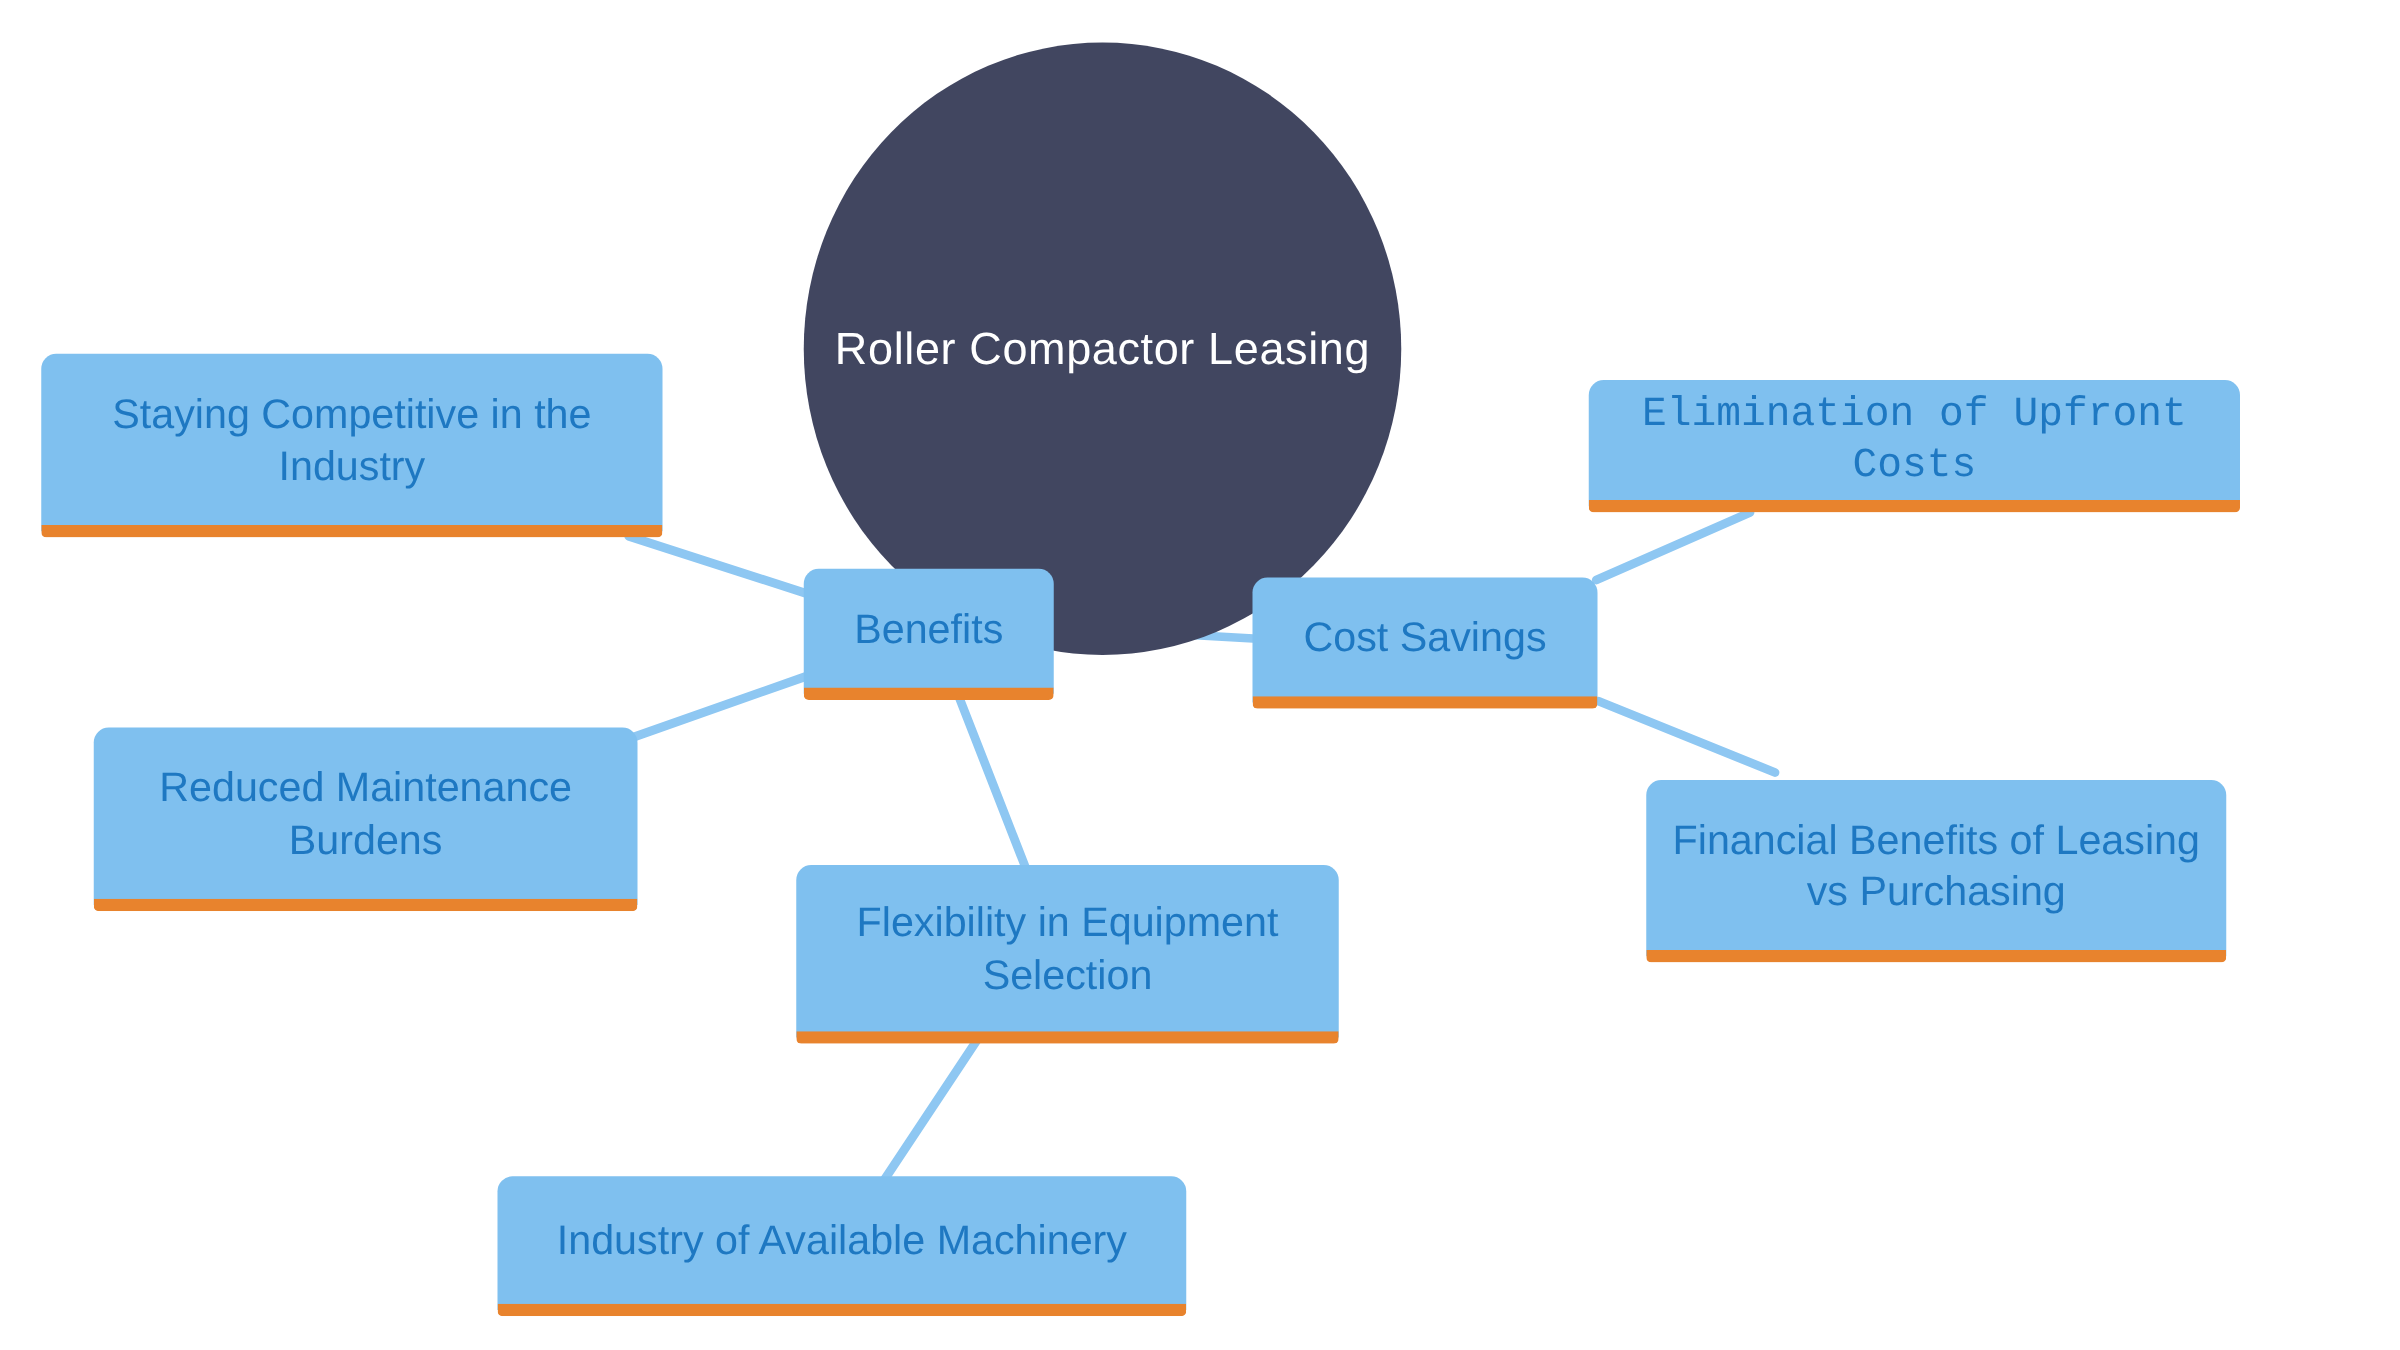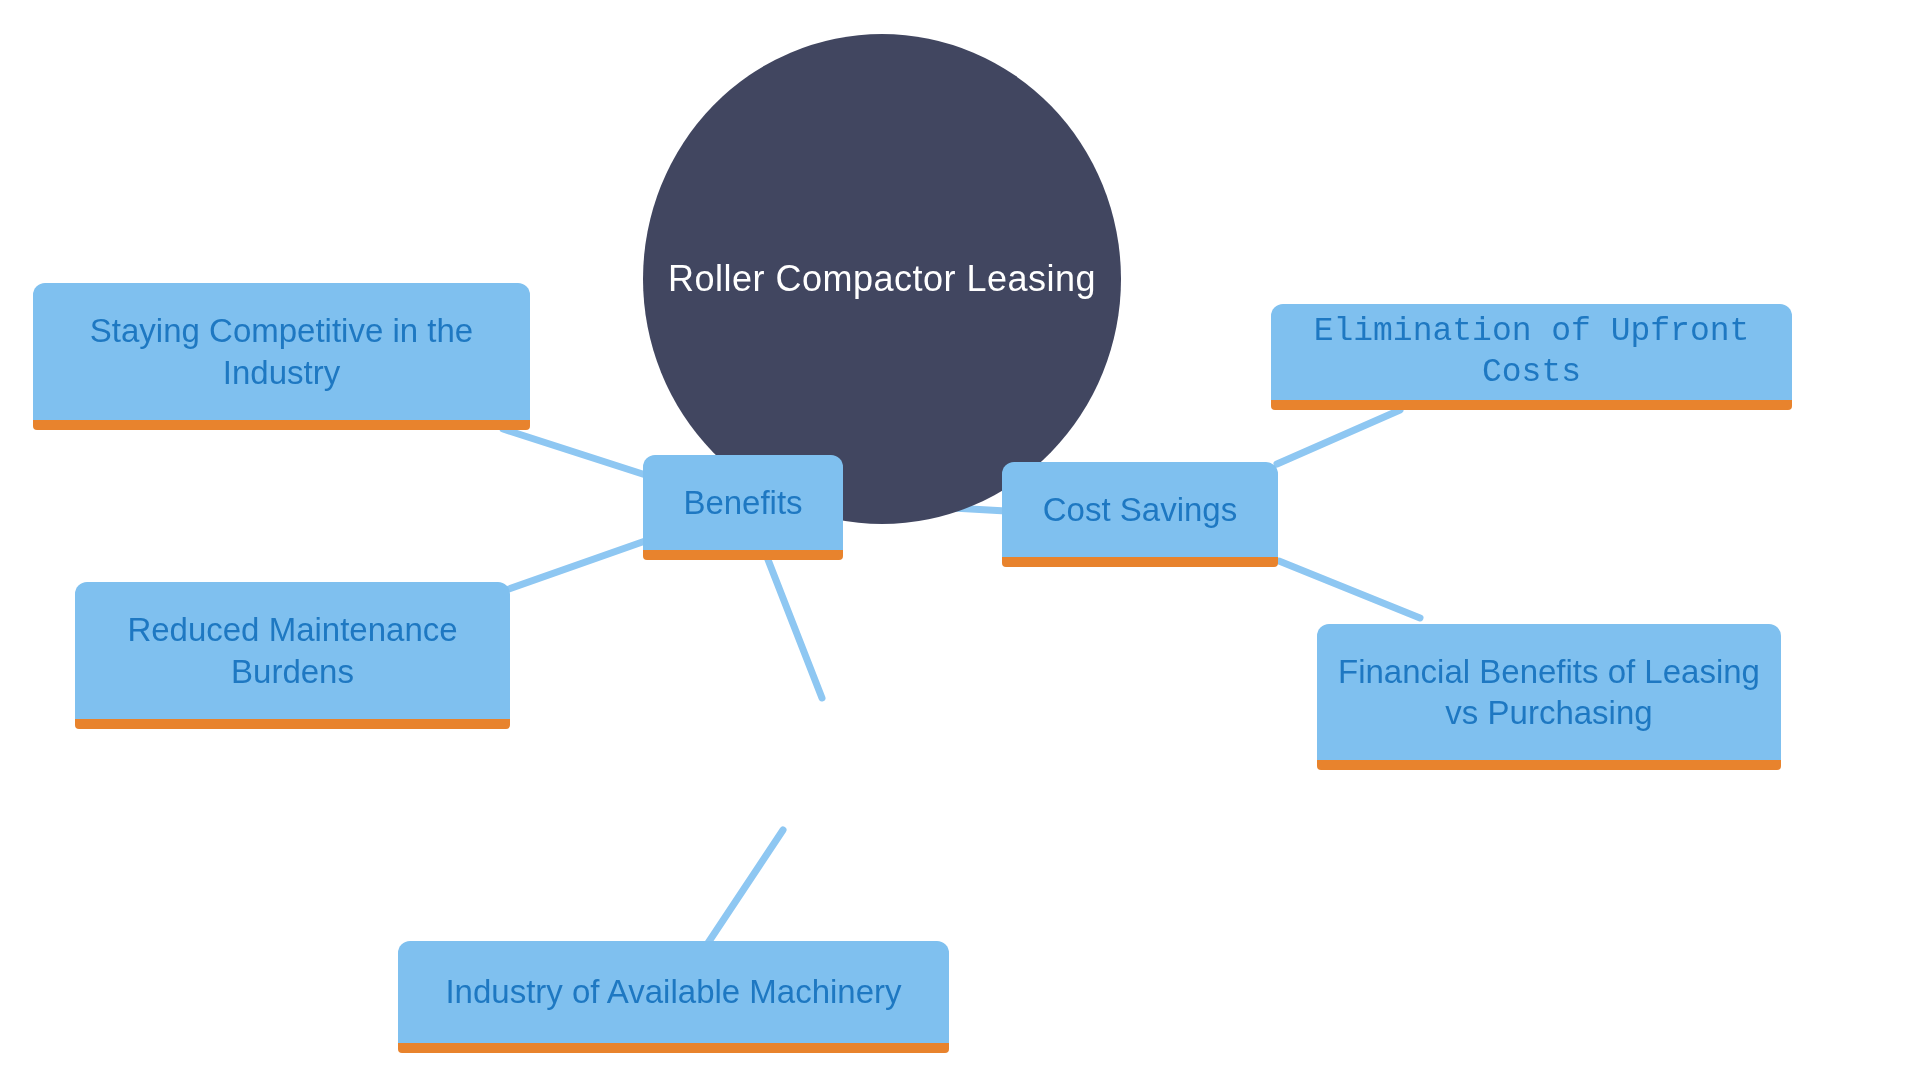--- a/index.html
+++ b/index.html
@@ -104,20 +104,23 @@
   </div>
 
   <div class="node n2">
     <span class="node-label">Staying Competitive in the Industry</span>
   </div>
 
   <div class="node n3">
     <span class="node-label">Reduced Maintenance Burdens</span>
   </div>
 
+  <div class="node n4">
+    <span class="node-label">Flexibility in Equipment Selection</span>
+  </div>
 
   <div class="node n5">
     <span class="node-label">Industry of Available Machinery</span>
   </div>
 
   <div class="node n6">
     <span class="node-label">Elimination of Upfront Costs</span>
   </div>
 
   <div class="node n7">

